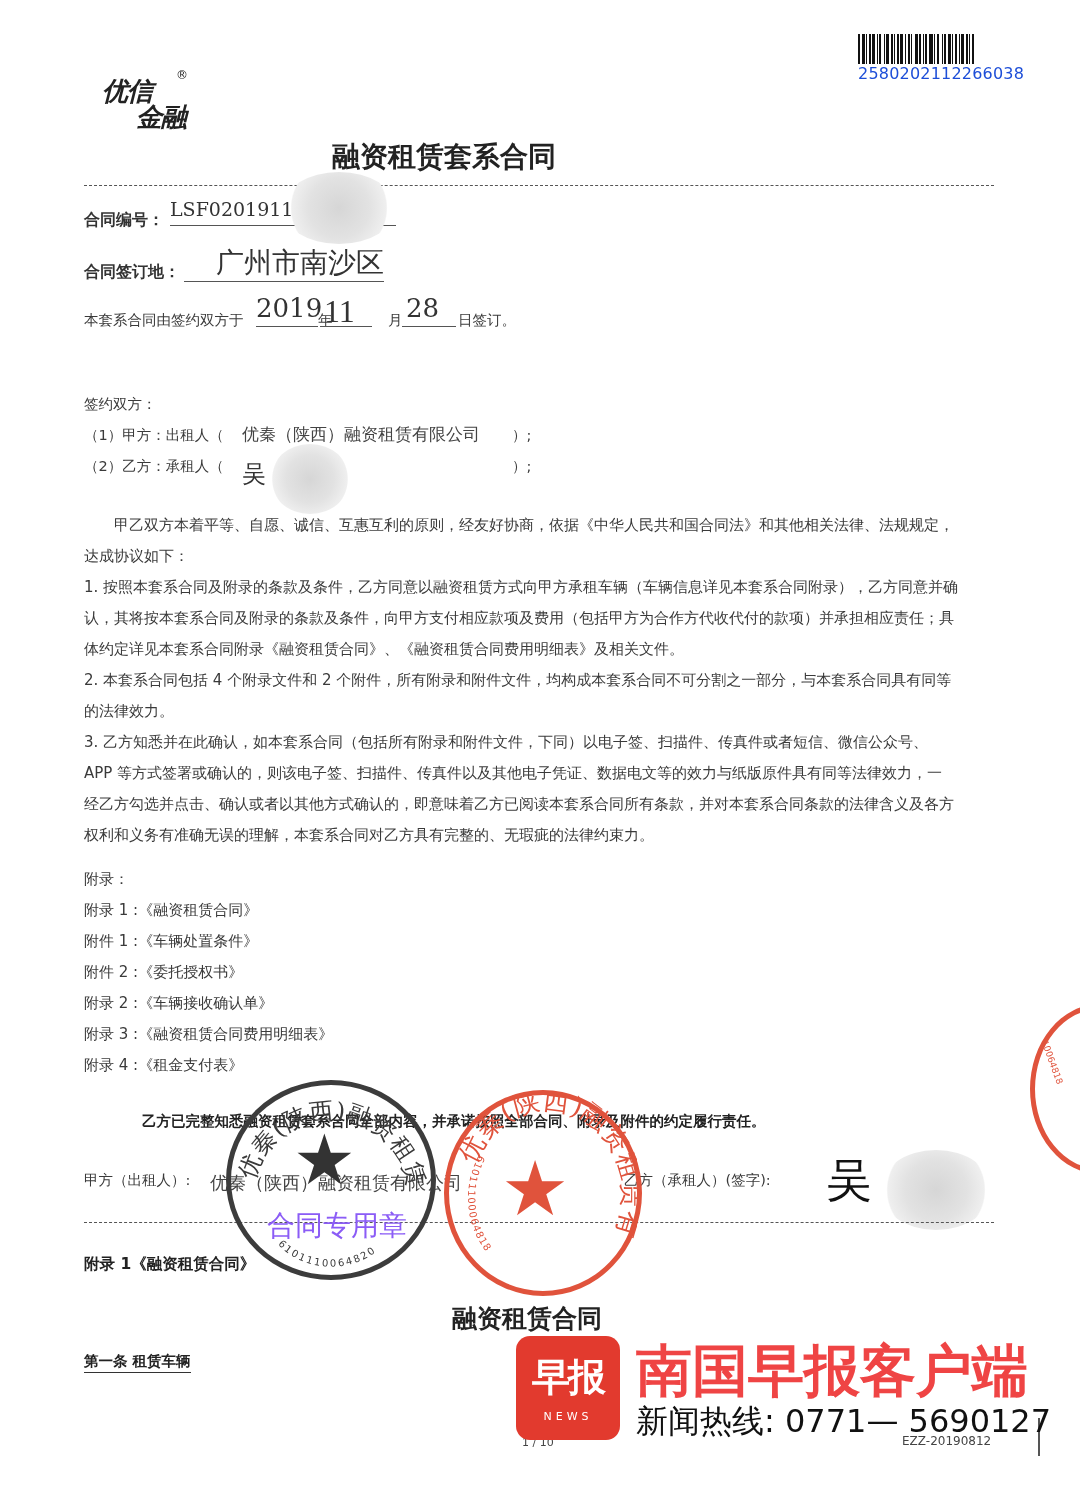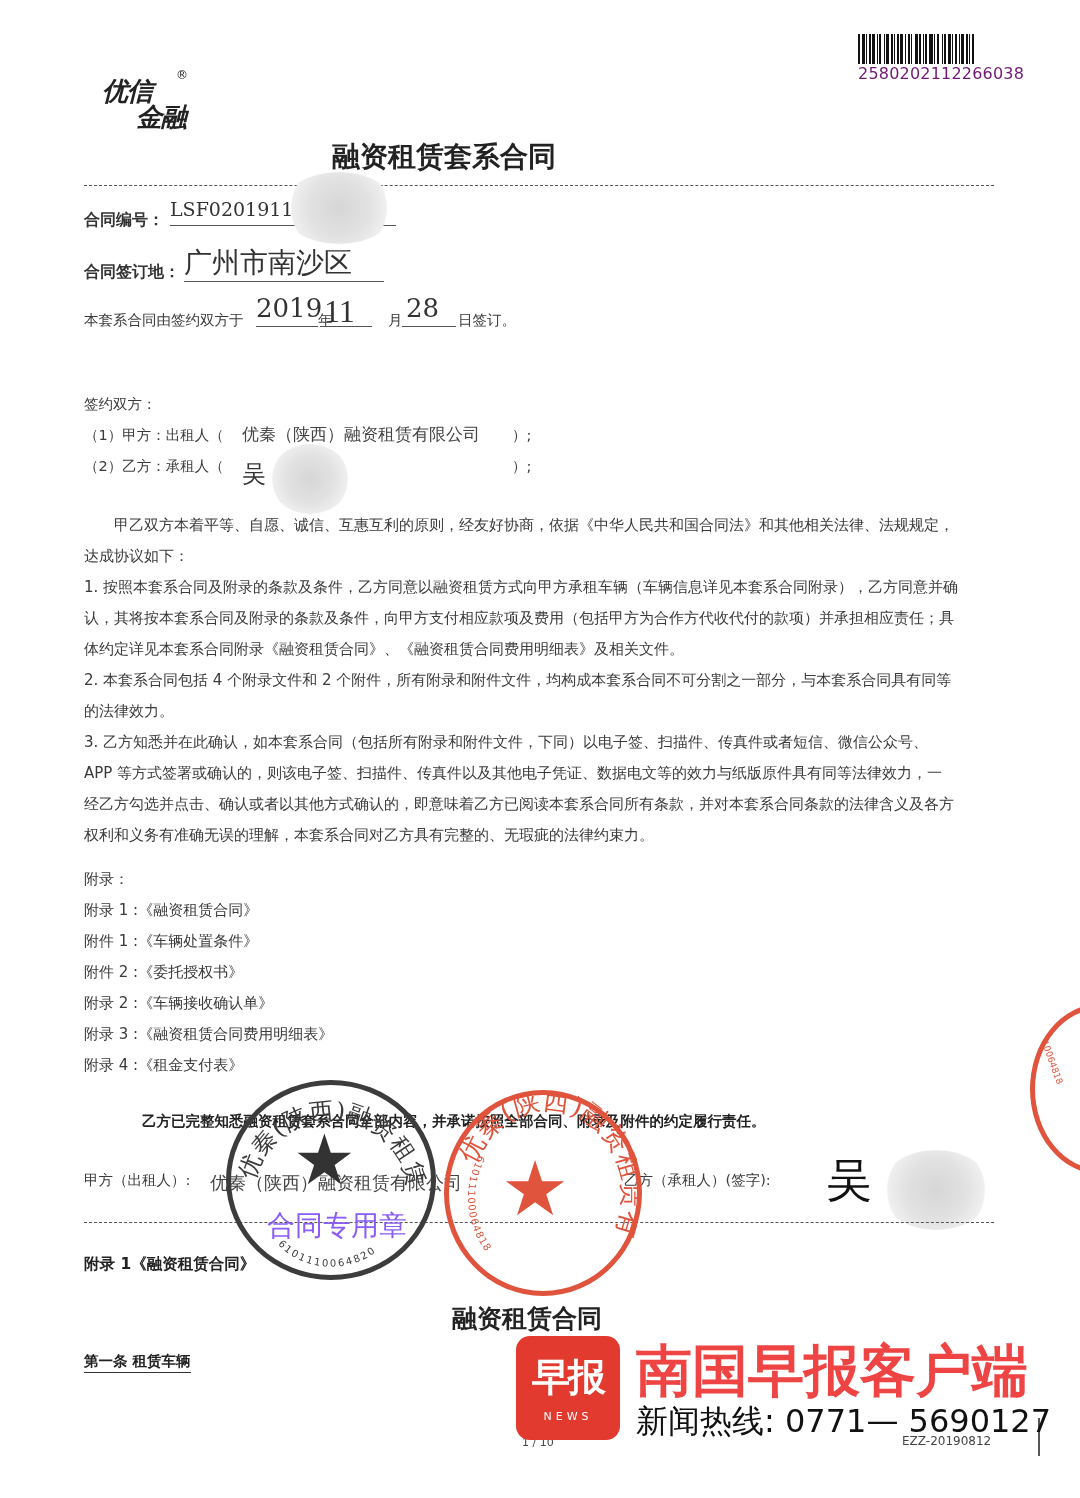--- a/index.html
+++ b/index.html
@@ -7,21 +7,21 @@
   body { position: relative; font-family: "DejaVu Sans", "Liberation Sans", sans-serif; color: #333; }
   .abs { position: absolute; }
 
   .logo { left: 102px; top: 68px; width: 120px; height: 64px; font-family: "DejaVu Sans", sans-serif; color: #222; font-style: italic; font-weight: bold; }
   .logo .l1 { position: absolute; left: 0; top: 6px; font-size: 26px; letter-spacing: -1px; }
   .logo .l2 { position: absolute; left: 34px; top: 32px; font-size: 26px; letter-spacing: -1px; }
   .logo .reg { position: absolute; left: 74px; top: 0; font-size: 12px; font-style: normal; font-weight: normal; }
 
   .barcode { left: 858px; top: 34px; width: 162px; height: 30px; display: flex; align-items: stretch; gap: 0; }
   .barcode span { display: block; background: #111; height: 100%; }
-  .barcode-num { left: 858px; top: 64px; width: 165px; font-family: "DejaVu Sans", sans-serif; font-size: 16px; color: #701a75; letter-spacing: 0.2px; }
+  .barcode-num { left: 858px; top: 64px; width: 165px; font-family: "DejaVu Sans", sans-serif; font-size: 16px; color: #1d4ed8; letter-spacing: 0.2px; }
 
   .title { left: 0; width: 896px; top: 138px; text-align: center; font-size: 28px; font-weight: bold; color: #222; padding-left: 0; }
   .title span { position: relative; left: -4px; }
 
   .dash { height: 0; border-top: 1.5px dashed #555; }
 
   .field-label { font-size: 16px; font-weight: bold; color: #333; }
   .field-val { font-family: "DejaVu Serif", "Liberation Serif", serif; color: #333; border-bottom: 1px solid #555; }
 
   .blur { border-radius: 50%; background: radial-gradient(circle at 50% 50%, #d6d6d6 0%, #e2e2e2 45%, #efefef 70%, rgba(255,255,255,0) 72%); }
@@ -88,21 +88,21 @@
 <div class="abs title"><span>融资租赁套系合同</span></div>
 <div class="abs dash" style="left:84px; top:185px; width:910px;"></div>
 
 <div class="abs field-label" style="left:84px; top:210px;">合同编号：</div>
 <div class="abs field-val" style="left:170px; top:198px; width:226px; height:28px; font-size:19px;">
   <span>LSF020191128</span>
 </div>
 <div class="abs blur" style="left:282px; top:172px; width:114px; height:72px;"></div>
 
 <div class="abs field-label" style="left:84px; top:262px;">合同签订地：</div>
-<div class="abs field-val" style="left:184px; top:244px; width:200px; height:38px; font-size:28px;">广州市南沙区</div>
+<div class="abs field-val" style="left:184px; top:244px; width:200px; height:38px; font-size:28px;text-align:right;">广州市南沙区</div>
 
 <div class="abs small" style="left:84px; top:311px; white-space:nowrap;">本套系合同由签约双方于</div>
 <div class="abs field-val" style="left:256px; top:293px; width:62px; height:34px; font-size:26px; text-align:center;">2019</div>
 <div class="abs small" style="left:318px; top:311px;">年</div>
 <div class="abs field-val" style="left:320px; top:293px; width:52px; height:34px; font-size:32px; padding-left:4px;font-family:Liberation Serif, serif;">11</div>
 <div class="abs small" style="left:388px; top:311px;">月</div>
 <div class="abs field-val" style="left:402px; top:293px; width:54px; height:34px; font-size:26px; padding-left:4px;">28</div>
 <div class="abs small" style="left:458px; top:311px;">日签订。</div>
 
 <div class="abs small" style="left:84px; top:395px;">签约双方：</div>

